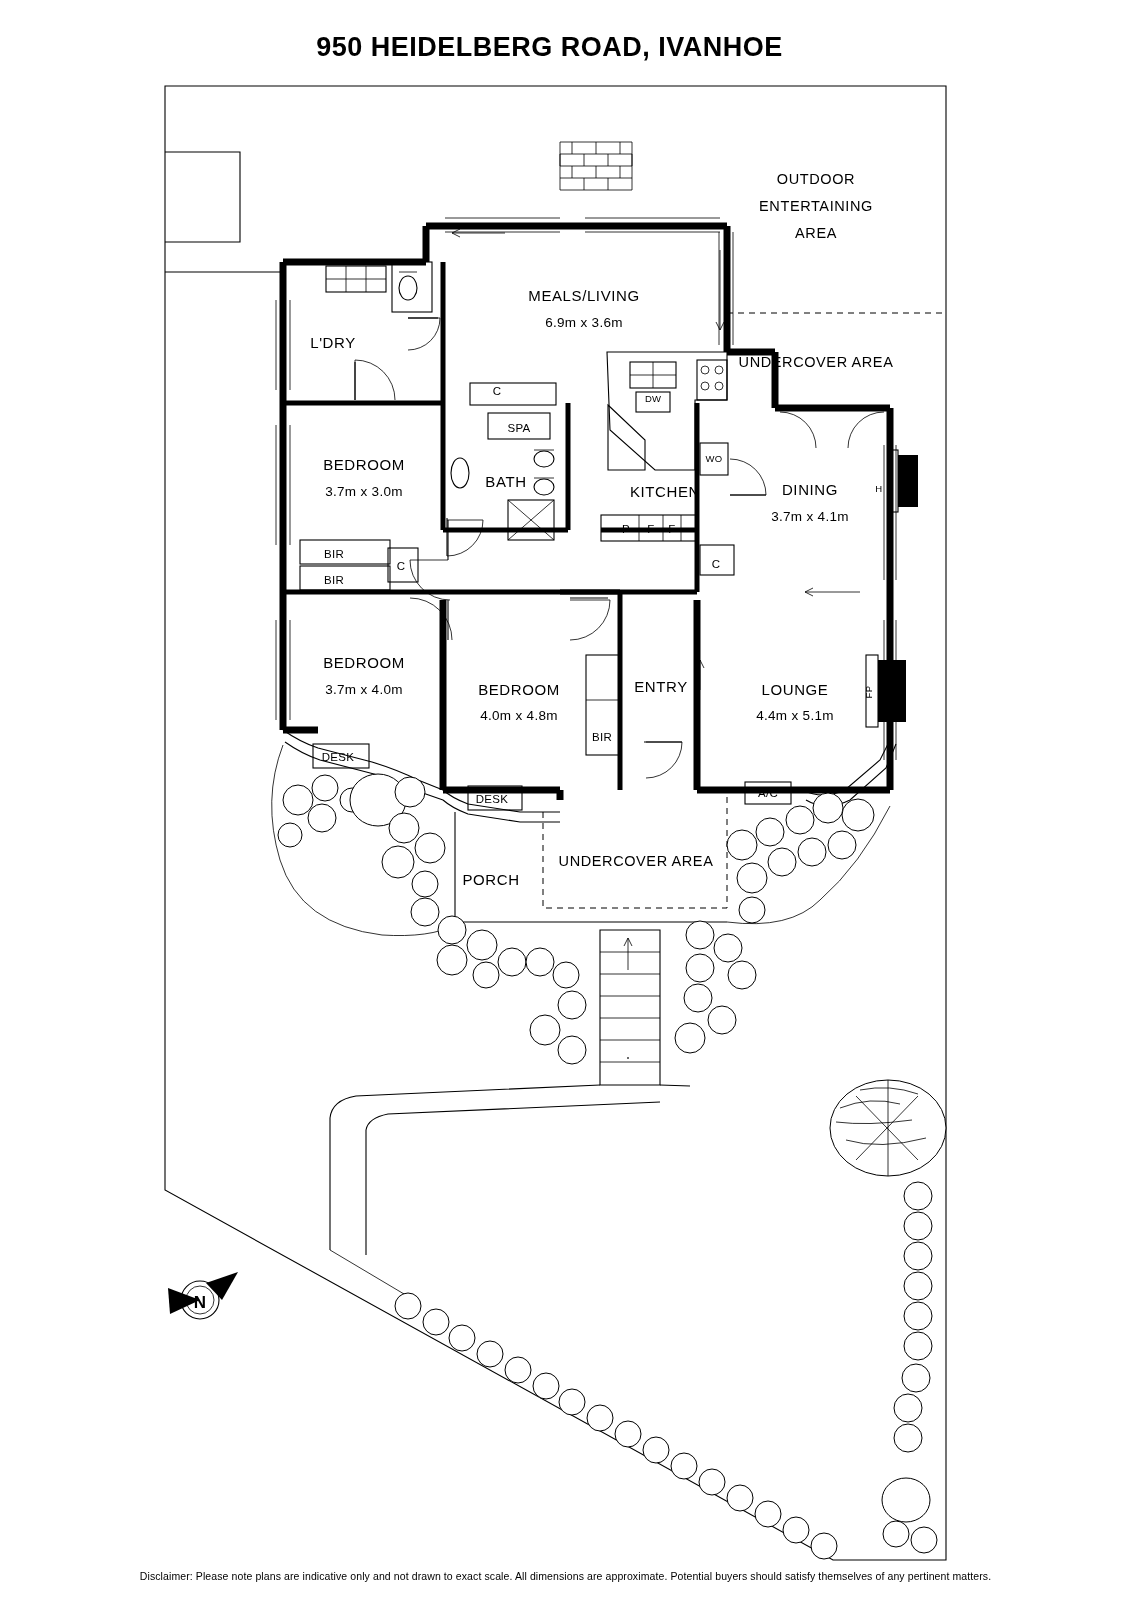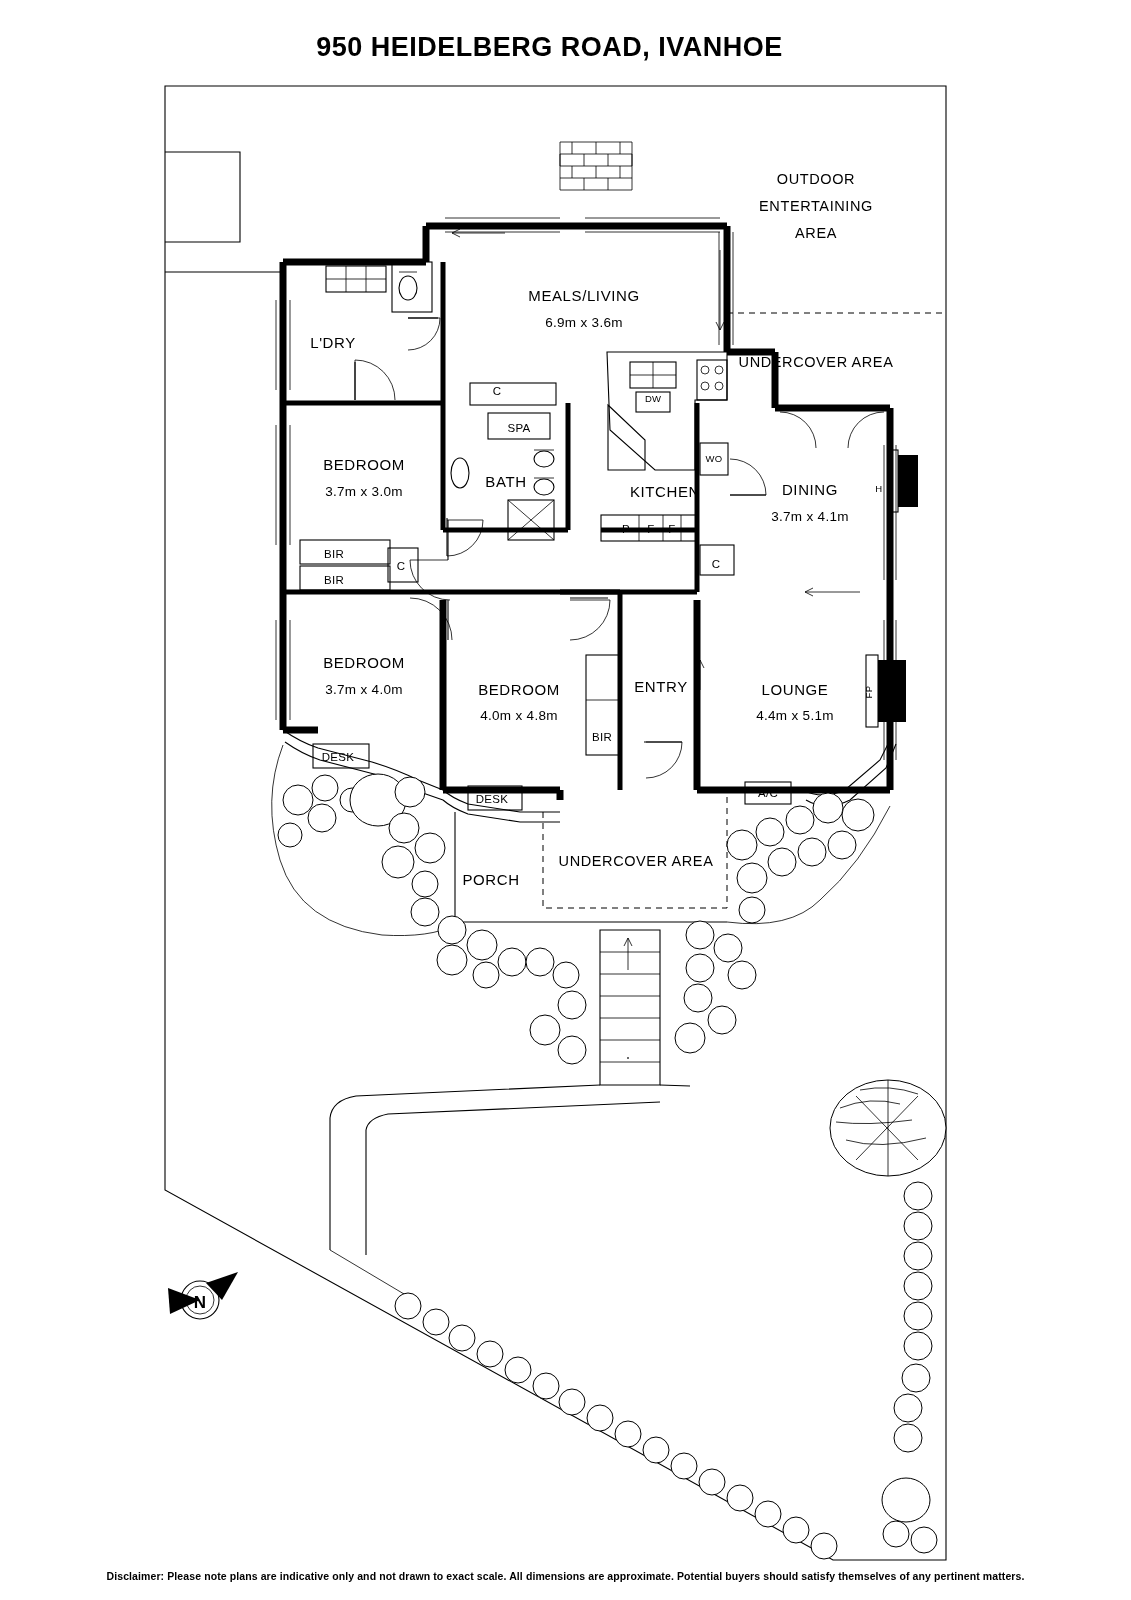--- a/index.html
+++ b/index.html
@@ -10,21 +10,21 @@
     color:#000;
     overflow:hidden;
   }
   #plan-title {
     position:absolute; top:32px; left:0; width:1099px;
     text-align:center;
     font-size:27px; font-weight:bold; letter-spacing:0.5px;
   }
   #disclaimer {
     position:absolute; bottom:18px; left:0; width:1131px;
-    text-align:center; font-size:10.5px; font-weight:bold;
+    text-align:center; font-size:10.5px; font-weight:normal;
     letter-spacing:0.1px;
   }
   svg#plan { position:absolute; top:0; left:0; }
   .lbl { font-family:"Liberation Sans", sans-serif; fill:#000; }
   .room-name { font-size:15px; letter-spacing:0.6px; text-anchor:middle; }
   .room-dim  { font-size:13.5px; letter-spacing:0.3px; text-anchor:middle; }
   .small-lbl { font-size:11.5px; letter-spacing:0.3px; text-anchor:middle; }
   .tiny-lbl  { font-size:9.5px; letter-spacing:0.2px; text-anchor:middle; }
   .area-lbl  { font-size:14.5px; letter-spacing:0.6px; text-anchor:middle; }
   .vert-lbl  { font-size:9.5px; letter-spacing:0.5px; text-anchor:middle; }

